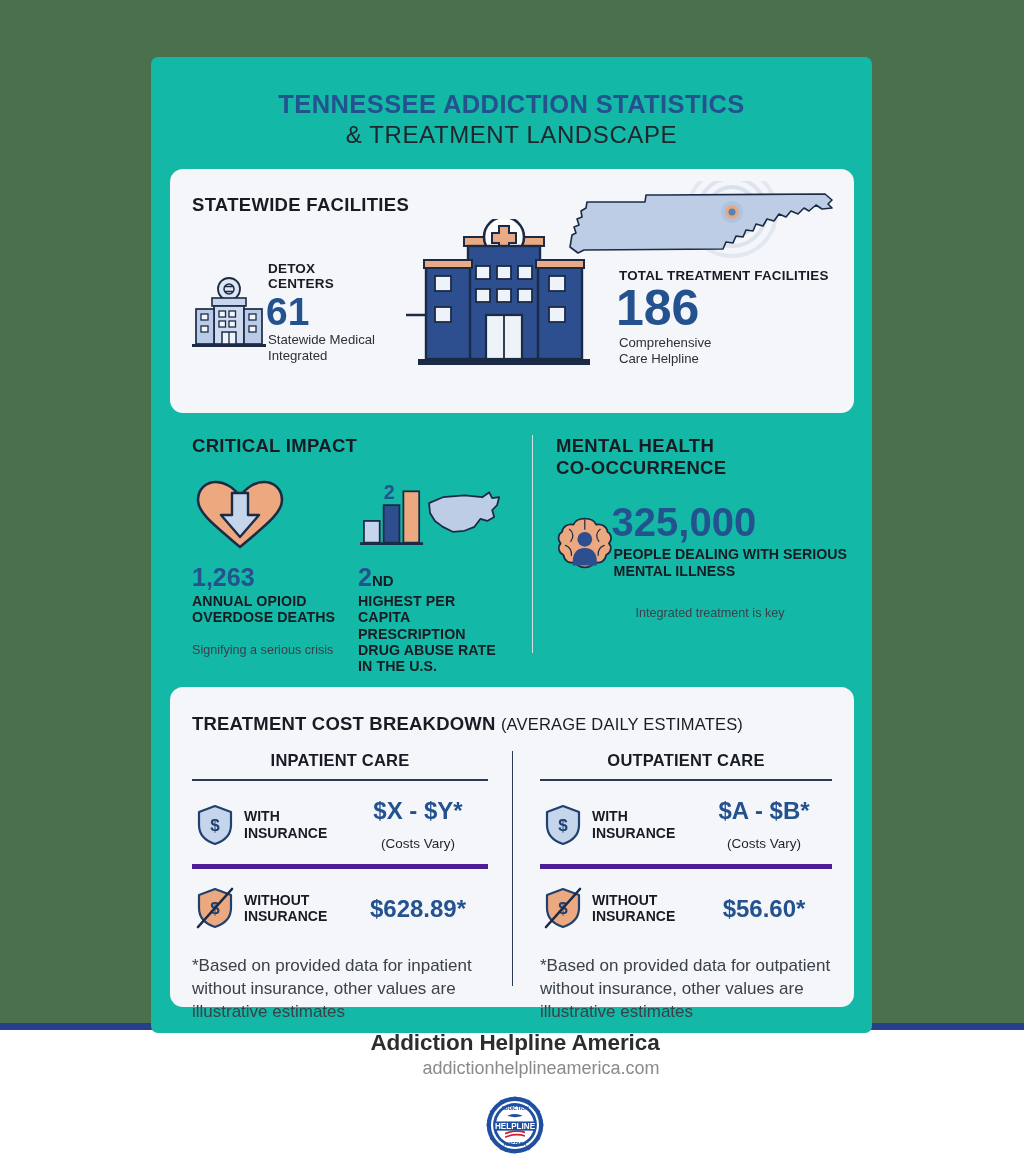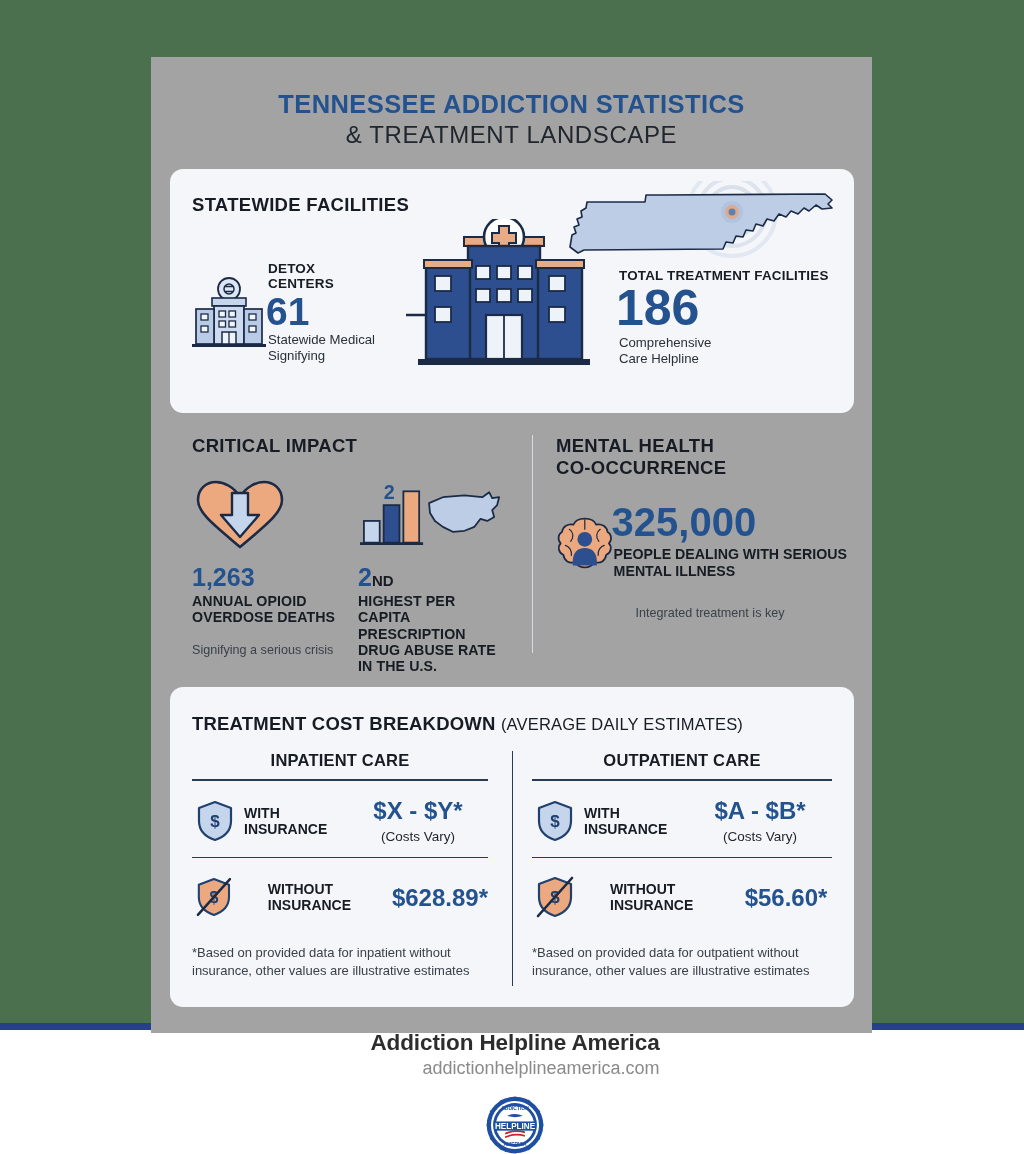--- a/index.html
+++ b/index.html
@@ -22,21 +22,22 @@
   }
   .footer-bg {
     position: absolute; left: 0; top: 1030px; width: 1024px; height: 124px;
     background: #ffffff;
   }
 
   
   .card {
     position: absolute; left: 151px; top: 57px;
     width: 721px; height: 976px;
-    background: #a3a3a3;
+    background: #14b8a6;
+    border-radius: 7px;
   }
 
   
   .title-wrap { padding-top: 33px; text-align: center; }
   .title-line1 {
     font-size: 25.5px; font-weight: 700; letter-spacing: .4px;
     color: #24528f; text-transform: uppercase;
   }
   .title-line2 {
     font-size: 24px; font-weight: 400; letter-spacing: .6px;
@@ -141,44 +142,44 @@
   }
   .cost-title {
     position: absolute; left: 22px; top: 26px;
     font-size: 18.5px; font-weight: 700; color: #171c24;
     letter-spacing: .2px; text-transform: uppercase;
   }
   .cost-title .paren { font-weight: 400; font-size: 16.5px; }
   .cost-cols { position: absolute; left: 22px; top: 64px; width: 640px; display: flex; }
   .cost-col { width: 320px; }
   .cost-col.left { padding-right: 24px; }
-  .cost-col.right { padding-left: 20px; }
+  .cost-col.right { padding-left: 28px; }
   .cost-col-head {
     text-align: center; font-size: 16.5px; font-weight: 700;
     color: #171c24; letter-spacing: .2px; text-transform: uppercase;
   }
   .cost-hr { height: 2px; background: #2b3a53; margin-top: 9px; }
   .cost-vdiv {
     position: absolute; left: 342px; top: 64px; width: 1px; height: 235px;
     background: #2b3a53;
   }
   .cost-row { display: flex; align-items: center; padding: 17px 0 13px 4px; }
-  .cost-row + .cost-row { border-top: 1px solid #4c1d95; gap: 26px; }
+  .cost-row + .cost-row { border-top: 5px solid #4c1d95; }
   .ins-label {
     font-size: 14px; font-weight: 700; color: #171c24;
     line-height: 1.18; text-transform: uppercase; margin-left: 10px;
     width: 104px;
   }
   .price-wrap { flex: 1; text-align: center; }
   .price {
     font-size: 24px; font-weight: 700; color: #24528f; line-height: 1.05;
   }
-  .price-note { font-size: 13.5px; color: #1d232b; margin-top: 6px; }
+  .price-note { font-size: 13.5px; color: #1d232b; margin-top: 13px; }
   .foot-note {
-    font-size: 13px; color: #3a4149; line-height: 1.35; margin-top: 12px;
+    font-size: 17px; color: #3a4149; line-height: 1.35; margin-top: 12px;
   }
 
   
   .footer {
     position: absolute; left: 16px; top: 1030px; width: 1024px; height: 124px;
     display: flex; align-items: center; justify-content: flex-end;
     padding-right: 26px; gap: 17px; flex-direction: column;
   }
   .footer-text { text-align: right; }
   .footer-name {
@@ -241,21 +242,21 @@
           <rect x="32" y="56" width="14" height="12" fill="#eef2f9" stroke="#1b2b46" stroke-width="1.5"></rect>
           <line x1="39" y1="56" x2="39" y2="68" stroke="#1b2b46" stroke-width="1.3"></line>
           <rect x="2" y="68" width="74" height="3" fill="#1b2b46"></rect>
         </svg>
 
         <div class="detox-text">
           <div class="kicker">DETOX</div>
           <div class="kicker">CENTERS</div>
           <div class="bignum-sm">61</div>
           <div class="subcap">Statewide Medical</div>
-          <div class="subcap">Signifying</div>
+          <div class="subcap">Integrated</div>
         </div>
 
         <svg class="arrow" viewBox="0 0 46 24">
           <line x1="2" y1="12" x2="36" y2="12" stroke="#1b2b46" stroke-width="2.4"></line>
           <path d="M32 5 L43 12 L32 19" fill="none" stroke="#1b2b46" stroke-width="2.4" stroke-linecap="round" stroke-linejoin="round"></path>
         </svg>
       </div>
 
       <svg class="hospital" width="176" height="150" viewBox="0 0 176 150">
         <rect x="48" y="18" width="80" height="9" fill="#e9ab85" stroke="#1b2b46" stroke-width="2"></rect>

